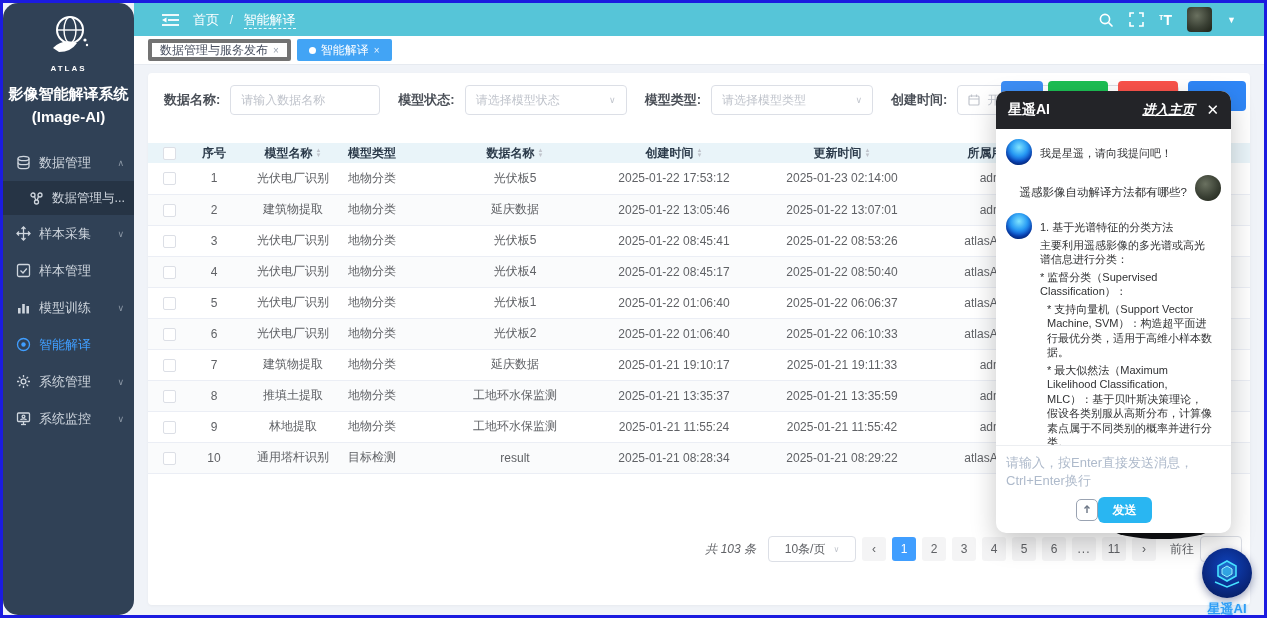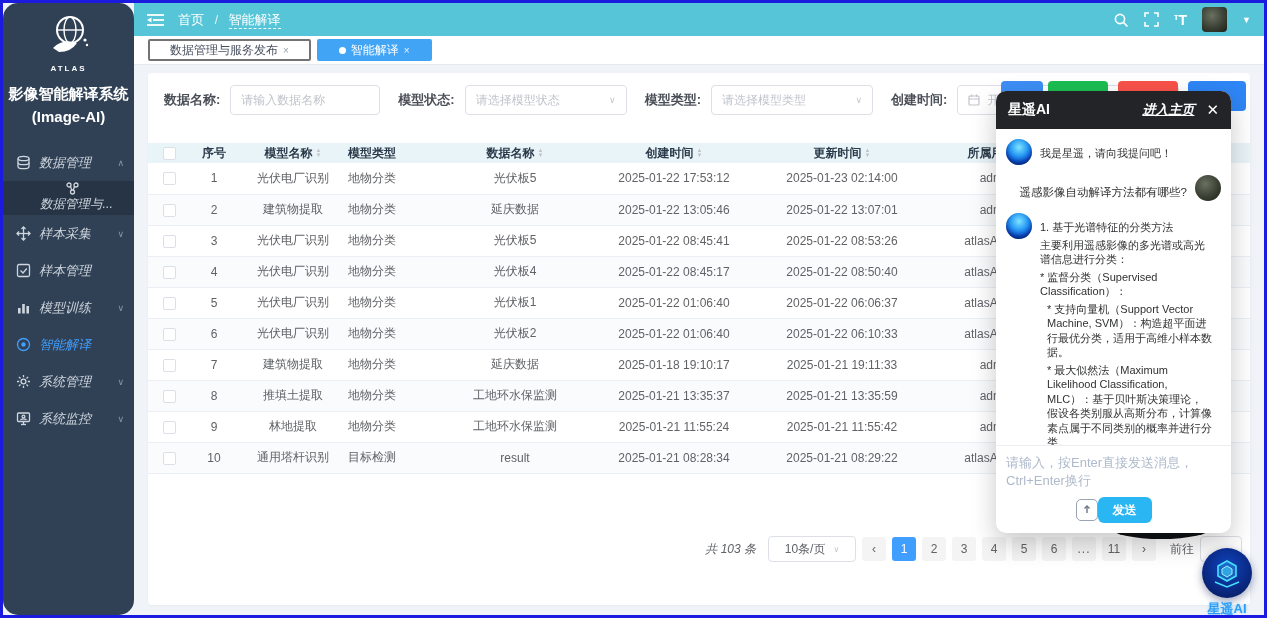--- a/index.html
+++ b/index.html
@@ -10,43 +10,43 @@
     border: 3px solid #1b1be0;
     background: #F0F3F8;
     overflow: hidden;
     color:#303133;
   }
   
   .sidebar { position:absolute; left:0; top:0; bottom:0; width:131px; background:#304156; z-index:10;border-radius:15px; }
   .logo-wrap { text-align:center; padding-top:7px; color:#fff; }
   .logo-txt { font-size:8px; font-weight:bold; letter-spacing:2px; color:#fff; margin-top:-2px; }
   .app-title { text-align:center; color:#fff; font-weight:bold; font-size:15px; margin-top:10px; line-height:1.5; }
-  .menu { margin-top:16px;font-style:italic; }
+  .menu { margin-top:16px; }
   .menu-item { display:flex; align-items:center; height:37px; padding:0 10px 0 13px; color:#cfd6de; font-size:13px; cursor:pointer; }
   .menu-item .mi-icon { width:15px; height:15px; margin-right:8px; flex:0 0 15px; display:inline-flex; }
   .menu-item .mi-icon svg { width:15px; height:15px; }
   .menu-item .mi-label { flex:1; white-space:nowrap; overflow:hidden; }
   .menu-item .mi-chevron { font-size:9px; color:#8b97a5; margin-left:2px; }
-  .menu-item.submenu { background:#263445; height:34px; padding-left:26px; font-size:12.5px;flex-direction:column; }
+  .menu-item.submenu { background:#263445; height:34px; padding-left:26px; font-size:12.5px; }
   .menu-item.active { color:#409EFF; }
   
-  .topbar { position:absolute; left:131px; right:0; top:0; height:33px; background:#56C5D8; display:flex; align-items:center; padding:0 13px; color:#fff; z-index:9; }
+  .topbar { position:absolute; left:131px; right:0; top:0; height:33px; background:#56C5D8; display:flex; align-items:center; padding:0 28px; color:#fff; z-index:9; }
   .hamburger { display:inline-flex; margin-right:14px; cursor:pointer; }
   .crumb { font-size:13px; }
   .crumb-sep { margin:0 7px; color:rgba(255,255,255,.85); font-size:12px; }
   .crumb-current { border-bottom:1px dashed rgba(255,255,255,.9); padding-bottom:1px; }
   .topbar-right { margin-left:auto; display:flex; align-items:center; gap:15px; }
   .tb-icon { display:inline-flex; cursor:pointer; }
   .font-icon { font-size:14px; font-weight:bold; color:#fff; letter-spacing:0; }
   .font-icon small { font-size:9px; font-weight:bold; }
   .tb-avatar { width:25px; height:25px; border-radius:4px; background: radial-gradient(circle at 40% 35%, #6a7160, #3a4034 55%, #1c2016 100%); cursor:pointer; }
   .tb-caret { font-size:9px; color:#fff; cursor:pointer; }
   
   .tabstrip { position:absolute; left:131px; right:0; top:33px; height:29px; background:#fff; border-bottom:1px solid #E6EAF0; display:flex; align-items:center; padding-left:14px; gap:6px; z-index:8; }
-  .tag { display:inline-flex; align-items:center; height:22px; padding:0 20px; border:2px solid #737373; border-radius:2px; background:#fff; font-size:12px; color:#495060; cursor:pointer; }
+  .tag { display:inline-flex; align-items:center; height:22px; padding:0 8px; border:4px solid #737373; border-radius:2px; background:#fff; font-size:12px; color:#495060; cursor:pointer; }
   .tag .tag-close { margin-left:5px; font-size:10px; color:#9aa3af; }
   .tag.active { background:#42A4F5; border-color:#42A4F5; color:#fff; }
   .tag.active .tag-close { color:#e8f4ff; }
   .tag.active .tag-dot { width:7px; height:7px; border-radius:50%; background:#fff; margin-right:5px; }
   
   .content { position:absolute; left:131px; top:62px; right:0; bottom:0; background:#F0F3F8; padding:8px 14px 10px 14px; }
   .card { position:relative; background:#fff; border-radius:4px; height:100%; box-shadow:0 1px 3px rgba(0,0,0,.04); overflow:hidden; }
   
   .filter-row { display:flex; align-items:center; gap:8px; padding:12px 0 0 16px; font-size:13px; }
   .f-label { font-weight:bold; color:#4a4f57; margin-right:2px; white-space:nowrap; }
@@ -404,21 +404,21 @@
               <td>2025-01-22 06:10:33</td>
               <td>atlasAI2024</td>
               <td></td>
             </tr>
             <tr>
               <td><span class="chk"></span></td>
               <td>7</td>
               <td>建筑物提取</td>
               <td class="al-left">地物分类</td>
               <td>延庆数据</td>
-              <td>2025-01-18 19:10:17</td>
+              <td>2025-01-21 19:10:17</td>
               <td>2025-01-21 19:11:33</td>
               <td>admin</td>
               <td></td>
             </tr>
             <tr>
               <td><span class="chk"></span></td>
               <td>8</td>
               <td>推填土提取</td>
               <td class="al-left">地物分类</td>
               <td>工地环水保监测</td>

